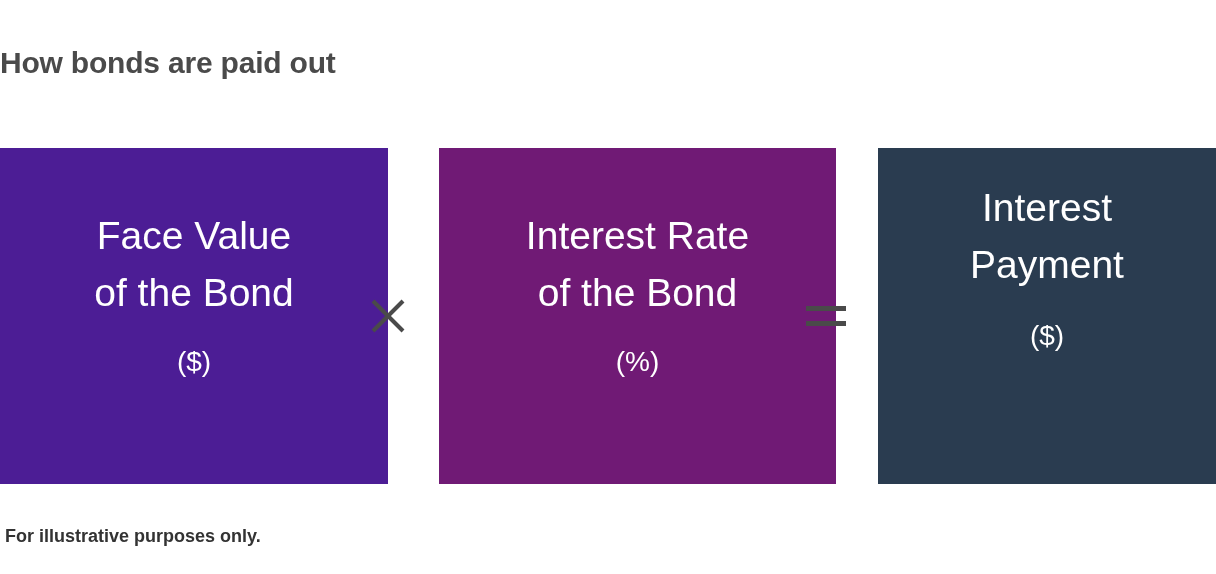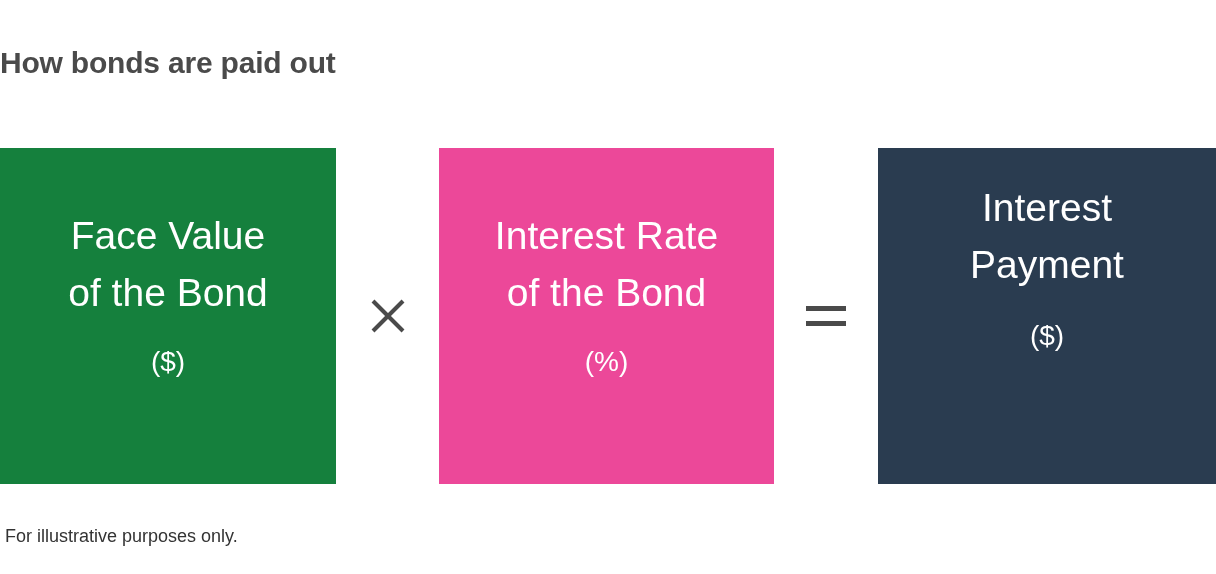--- a/index.html
+++ b/index.html
@@ -48,22 +48,22 @@
     position: absolute;
     top: 0;
     height: 336px;
     box-sizing: border-box;
     display: flex;
     flex-direction: column;
     align-items: center;
     justify-content: flex-start;
     color: #ffffff;
   }
-  .box-1 { left: 0px;   width: 336px; background: #15803d; }
-  .box-2 { left: 439px; width: 335px; background: #ec4899; }
+  .box-1 { left: 0px;   width: 388px; background: #4c1d95; }
+  .box-2 { left: 439px; width: 397px; background: #701a75; }
   .box-3 { left: 878px; width: 338px; background: #2a3c50; }
 
   .box-lines {
     width: 100%;
     text-align: center;
     font-size: 39px;
     font-weight: 300;
     line-height: 57px;
     color: #ffffff;
   }
@@ -105,21 +105,21 @@
   }
   .op-multiply svg,
   .op-equals svg { display: block; }
 
   
   .footnote {
     position: absolute;
     left: 5px;
     top: 523px;
     font-size: 18px;
-    font-weight: normal;
+    font-weight: bold;
     color: #333333;
     line-height: 26px;
     white-space: nowrap;
   }
 </style>
 </head>
 <body>
 
 <div class="infographic">
 

